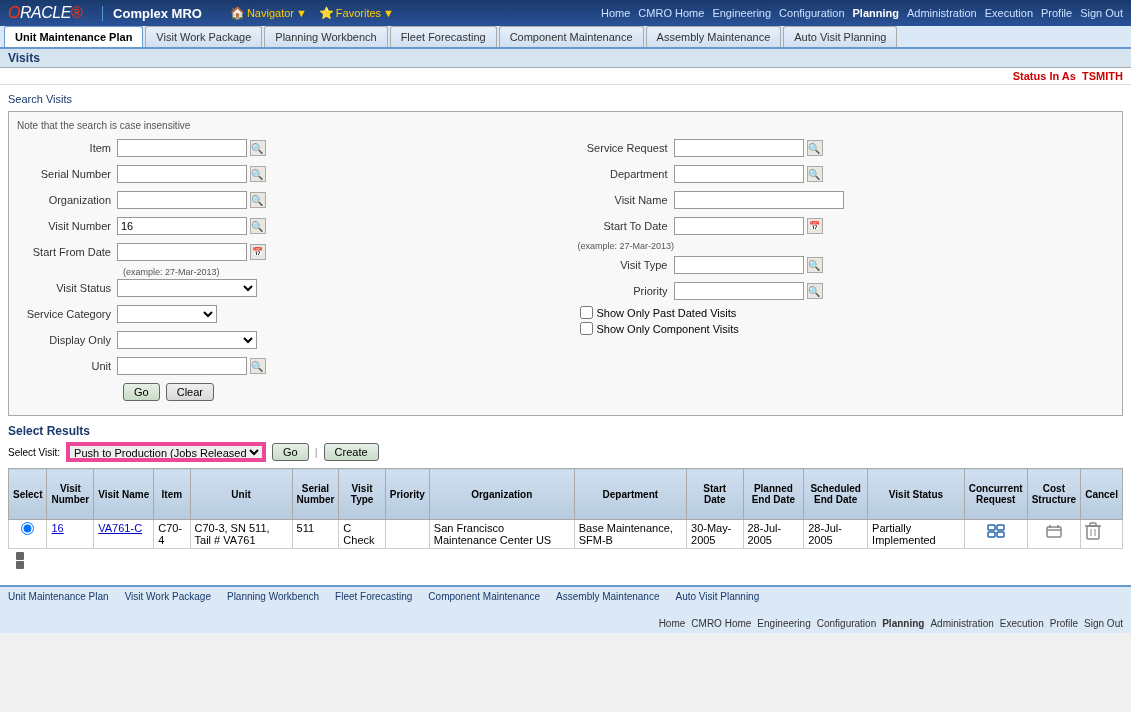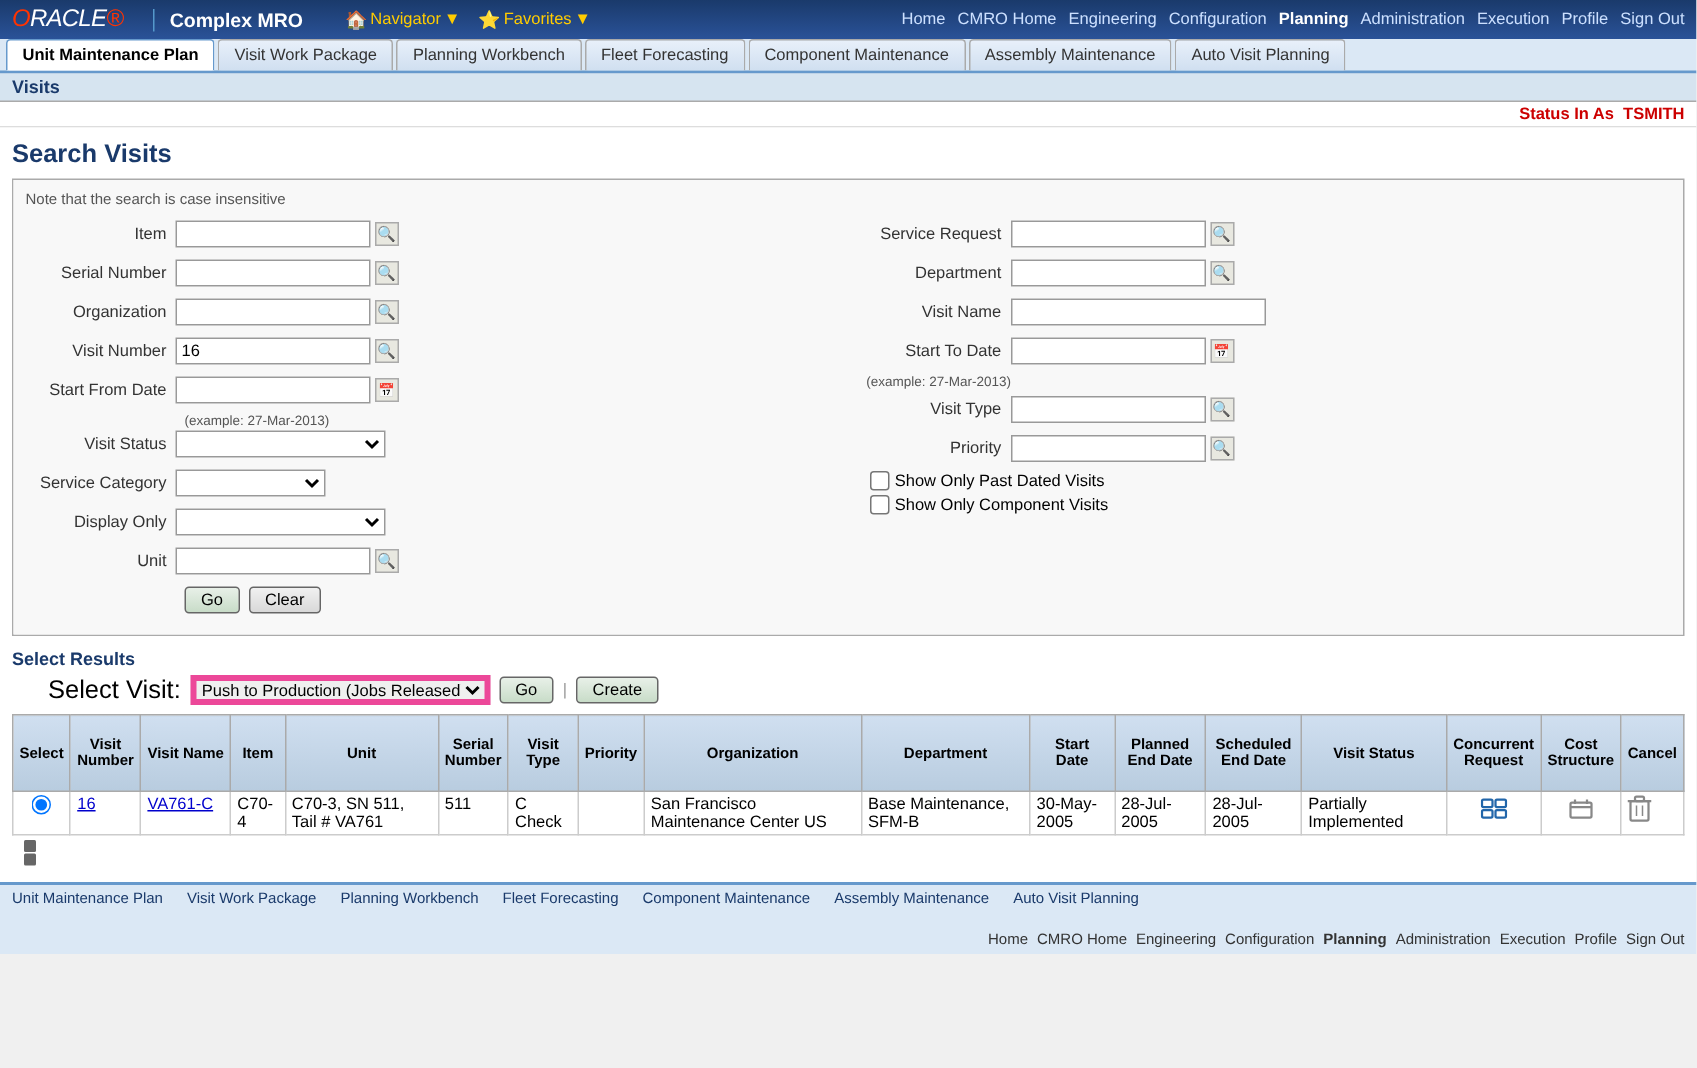--- a/index.html
+++ b/index.html
@@ -18,21 +18,21 @@
     .tab { padding: 4px 10px; font-size: 11px; cursor: pointer; border: 1px solid #aaa; border-bottom: none; background: linear-gradient(to bottom, #e8f0fa, #d0dff0); margin-right: 2px; border-radius: 3px 3px 0 0; color: #333; }
     .tab.active { background: #fff; font-weight: bold; border-color: #6699cc; color: #000; }
 
     
     .page-header { background: #d6e4f0; border-bottom: 1px solid #aaa; padding: 2px 8px; font-weight: bold; font-size: 12px; color: #1a3a6b; display: flex; justify-content: space-between; align-items: center; }
     .logged-in { background: #fff; padding: 2px 8px; font-size: 11px; text-align: right; border-bottom: 1px solid #ddd; }
     .logged-in span { color: #cc0000; font-weight: bold; }
 
     
     .content { padding: 8px; background: #fff; min-height: 500px; }
-    .section-title { font-size: 17px; font-weight: bold; color: #1a3a6b; margin-bottom: 6px; }
+    .section-title { font-size: 11px; font-weight: normal; color: #1a3a6b; margin-bottom: 6px; }
 
     
     .search-box { border: 1px solid #aaa; margin-bottom: 8px; }
     .search-box-header { background: linear-gradient(to bottom, #6699cc, #4477aa); color: #fff; font-weight: bold; padding: 3px 8px; font-size: 11px; }
     .search-box-body { padding: 8px; background: #f8f8f8; }
     .note-text { font-size: 10px; color: #555; margin-bottom: 6px; }
 
     
     .form-columns { display: flex; gap: 16px; }
     .form-col { flex: 1; }
@@ -50,21 +50,21 @@
 
     
     .btn { padding: 2px 10px; font-size: 11px; border: 1px solid #666; border-radius: 3px; cursor: pointer; background: linear-gradient(to bottom, #f0f0f0, #d8d8d8); color: #000; }
     .btn-go { background: linear-gradient(to bottom, #e8f0e8, #c8dcc8); }
     .btn-create { background: linear-gradient(to bottom, #e8f0e8, #c8dcc8); }
     .btn-row { margin: 6px 0 6px 106px; display: flex; gap: 6px; }
 
     
     .results-header { font-weight: bold; font-size: 12px; color: #1a3a6b; margin: 8px 0 4px 0; }
     .results-bar { display: flex; align-items: center; gap: 6px; margin-bottom: 6px; }
-    .results-bar label { font-size: 17px; margin-left: 24px; }
+    .results-bar label { font-size: 10px; }
     .results-bar select { height: 20px; font-size: 11px; border: 4px solid #ec4899; width: 200px; }
     .separator { color: #999; }
 
     
     .results-table { width: 100%; border-collapse: collapse; font-size: 11px; }
     .results-table th { background: linear-gradient(to bottom, #d0dff0, #b8ccdf); border: 1px solid #aaa; padding: 14px 4px; text-align: center; font-weight: bold; font-size: 10px; white-space: nowrap; }
     .results-table td { border: 1px solid #ccc; padding: 2px 4px; vertical-align: top; }
     .results-table tr:nth-child(even) td { background: #f0f6ff; }
     .results-table tr:nth-child(odd) td { background: #fff; }
     .link-blue { color: #0000cc; text-decoration: underline; cursor: pointer; }

